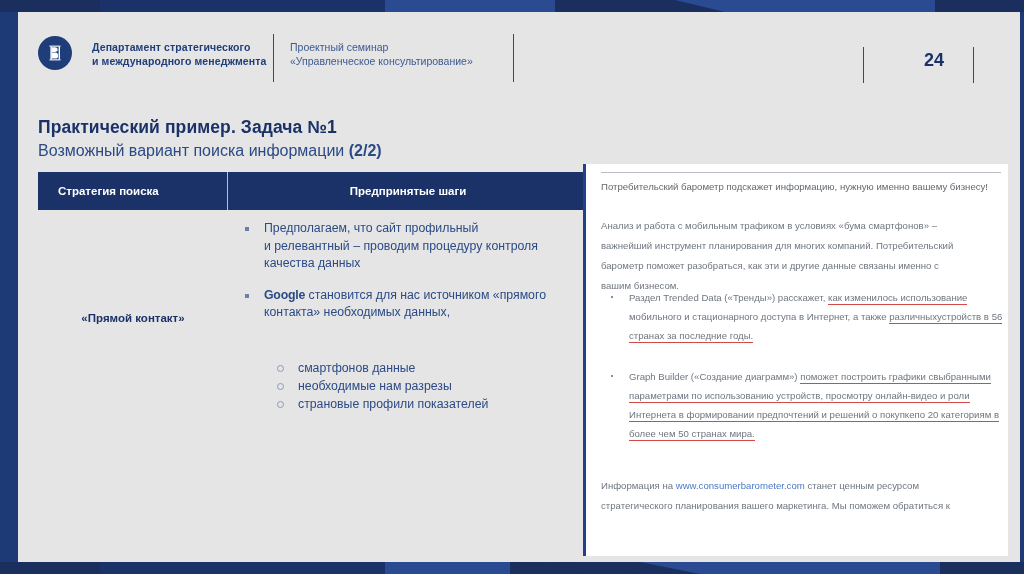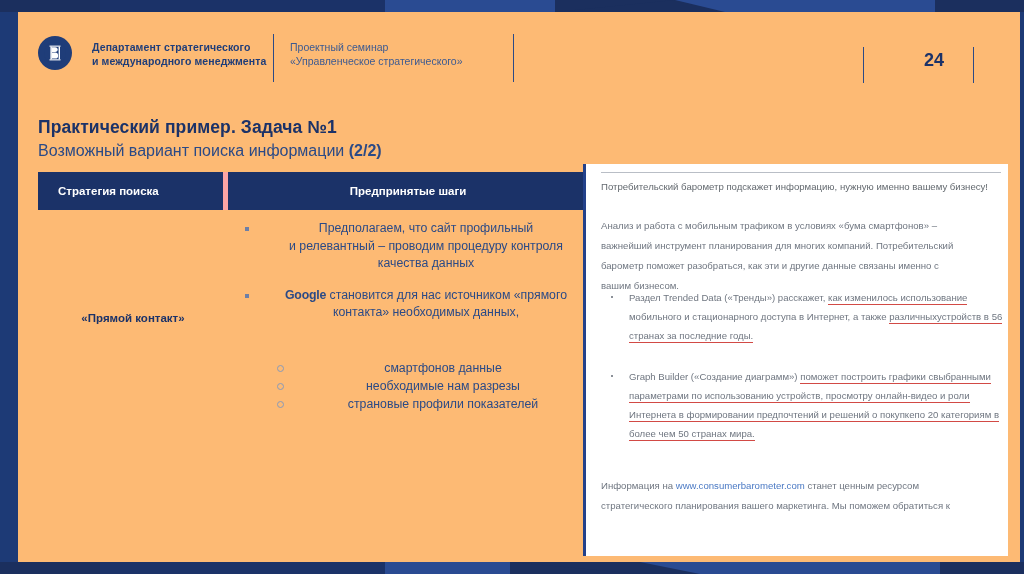--- a/index.html
+++ b/index.html
@@ -28,21 +28,21 @@
   .bs1{left:100px;width:285px;background:#1b3268;}
   .bs2{left:385px;width:125px;background:#2a4b92;}
   .bs3{left:510px;width:130px;background:#1b2f5e;clip-path:polygon(0 0,100% 100%,0 100%);}
   .bs4{left:640px;width:300px;background:#2a4b92;clip-path:polygon(0 0,100% 0,100% 100%,60px 100%);}
   .bs5{left:940px;width:84px;background:#1b2f5e;}
 
   
   .slide{
     position:absolute;left:18px;top:12px;
     width:1002px;height:550px;
-    background:#fdba74;
+    background:#e5e5e5;
     text-decoration:underline;
   }
 
   
   .header{position:absolute;left:0;top:0;width:1002px;height:78px;}
   .logo{
     position:absolute;left:20px;top:24px;
     width:34px;height:34px;border-radius:50%;
     background:#1f3d79;
     display:flex;align-items:center;justify-content:center;
@@ -83,33 +83,33 @@
   .table{
     position:absolute;left:20px;top:160px;
     width:550px;
   }
   .thead{
     display:flex;background:#1b3268;height:38px;align-items:center;
   }
   .th-strategy{
     width:190px;color:#ffffff;font-size:11.5px;font-weight:bold;
     padding-left:20px;box-sizing:border-box;
-    border-right:5px solid #fca5a5;height:38px;display:flex;align-items:center;
+    border-right:1px solid #fca5a5;height:38px;display:flex;align-items:center;
   }
   .th-steps{
     flex:1;color:#ffffff;font-size:11.5px;font-weight:bold;
     display:flex;align-items:center;justify-content:center;height:38px;
   }
   .tbody{display:flex;}
   .td-strategy{
     width:190px;box-sizing:border-box;
     display:flex;align-items:center;justify-content:center;
     font-size:11.5px;font-weight:bold;color:#1b3268;
   }
-  .td-steps{flex:1;padding:10px 0 0 12px;box-sizing:border-box;text-align:center;}
+  .td-steps{flex:1;padding:10px 0 0 12px;box-sizing:border-box;}
 
   ul.bul{list-style:none;margin:0;padding:0;}
   ul.bul > li{
     position:relative;padding-left:24px;margin-bottom:14px;
     font-size:12.3px;line-height:17.5px;color:#2b4a86;
   }
   ul.bul > li:before{
     content:"";position:absolute;left:5px;top:7px;
     width:4px;height:4px;background:#6d7fa6;
   }
@@ -195,21 +195,21 @@
 
     <div class="dept">
       <div>Департамент стратегического</div>
       <div>и международного менеджмента</div>
     </div>
 
     <div class="vline vl1"></div>
 
     <div class="seminar">
       <div>Проектный семинар</div>
-      <div>«Управленческое стратегического»</div>
+      <div>«Управленческое консультирование»</div>
     </div>
 
     <div class="vline vl2"></div>
     <div class="vline vl3"></div>
     <div class="pagenum">24</div>
     <div class="vline vl4"></div>
   </div>
 
   <div class="title">Практический пример. Задача №1</div>
   <div class="subtitle"><span>Возможный вариант поиска информации </span><b>(2/2)</b></div>

